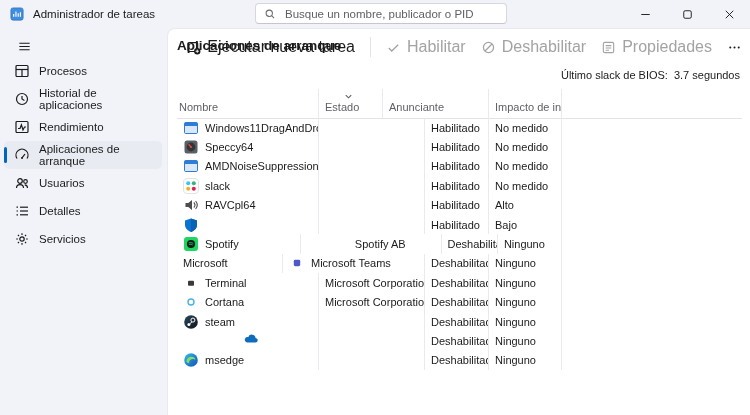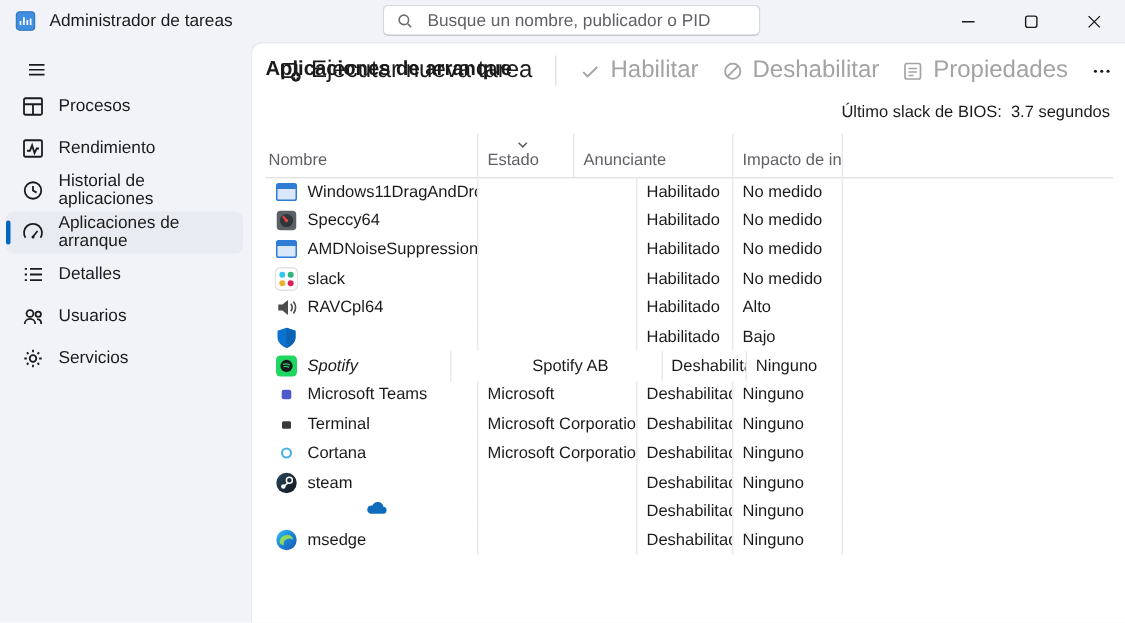--- a/index.html
+++ b/index.html
@@ -118,82 +118,82 @@
               <line x1="8" y1="6.5" x2="8" y2="13.5"></line>
             </g>
           </svg>
         </span>
         <span>Procesos</span>
       </div>
       <div class="nav-item">
         <span class="nav-icon">
           <svg viewBox="0 0 16 16">
             <g fill="none" stroke="#1b1b1b" stroke-width="1.2">
+              <circle cx="8" cy="8" r="5.5"></circle>
+              <polyline points="8,5 8,8 10.4,9.4"></polyline>
+            </g>
+          </svg>
+        </span>
+        <span>Historial de aplicaciones</span>
+      </div>
+      <div class="nav-item">
+        <span class="nav-icon">
+          <svg viewBox="0 0 16 16">
+            <g fill="none" stroke="#1b1b1b" stroke-width="1.2">
               <rect x="2" y="2.5" width="12" height="11" rx="1"></rect>
               <polyline points="4,9.5 6,9.5 7.4,5.8 9,11 10.5,8 12,8"></polyline>
             </g>
           </svg>
         </span>
         <span>Rendimiento</span>
       </div>
-      <div class="nav-item">
-        <span class="nav-icon">
-          <svg viewBox="0 0 16 16">
-            <g fill="none" stroke="#1b1b1b" stroke-width="1.2">
-              <circle cx="8" cy="8" r="5.5"></circle>
-              <polyline points="8,5 8,8 10.4,9.4"></polyline>
-            </g>
-          </svg>
-        </span>
-        <span>Historial de aplicaciones</span>
-      </div>
       <div class="nav-item selected">
         <span class="nav-icon">
           <svg viewBox="0 0 16 16">
             <g fill="none" stroke="#1b1b1b" stroke-width="1.2">
               <path d="M3 11.5a6 6 0 1 1 10 0"></path>
               <line x1="8" y1="10.8" x2="11" y2="7"></line>
             </g>
             <circle cx="8" cy="11" r="1" fill="#1b1b1b"></circle>
           </svg>
         </span>
         <span>Aplicaciones de arranque</span>
+      </div>
+      <div class="nav-item">
+        <span class="nav-icon">
+          <svg viewBox="0 0 16 16">
+            <g fill="none" stroke="#1b1b1b" stroke-width="1.2">
+              <circle cx="6" cy="6" r="2.3"></circle>
+              <path d="M2.5 13c0-2 1.6-3.4 3.5-3.4S9.5 11 9.5 13"></path>
+              <circle cx="11.5" cy="6.5" r="1.8"></circle>
+              <path d="M10.7 9.8c1.7.1 2.8 1.4 2.8 3.2"></path>
+            </g>
+          </svg>
+        </span>
+        <span>Usuarios</span>
       </div>
       <div class="nav-item">
         <span class="nav-icon">
           <svg viewBox="0 0 16 16">
             <g stroke="#1b1b1b" stroke-width="1.2">
               <line x1="6" y1="4.2" x2="14" y2="4.2"></line>
               <line x1="6" y1="8" x2="14" y2="8"></line>
               <line x1="6" y1="11.8" x2="14" y2="11.8"></line>
               <line x1="2.5" y1="4.2" x2="4" y2="4.2"></line>
               <line x1="2.5" y1="8" x2="4" y2="8"></line>
               <line x1="2.5" y1="11.8" x2="4" y2="11.8"></line>
             </g>
           </svg>
         </span>
         <span>Detalles</span>
       </div>
       <div class="nav-item">
         <span class="nav-icon">
           <svg viewBox="0 0 16 16">
             <g fill="none" stroke="#1b1b1b" stroke-width="1.2">
-              <circle cx="6" cy="6" r="2.3"></circle>
-              <path d="M2.5 13c0-2 1.6-3.4 3.5-3.4S9.5 11 9.5 13"></path>
-              <circle cx="11.5" cy="6.5" r="1.8"></circle>
-              <path d="M10.7 9.8c1.7.1 2.8 1.4 2.8 3.2"></path>
-            </g>
-          </svg>
-        </span>
-        <span>Usuarios</span>
-      </div>
-      <div class="nav-item">
-        <span class="nav-icon">
-          <svg viewBox="0 0 16 16">
-            <g fill="none" stroke="#1b1b1b" stroke-width="1.2">
               <circle cx="8" cy="8" r="2.2"></circle>
               <path d="M8 2.2v1.7M8 12.1v1.7M2.2 8h1.7M12.1 8h1.7M3.9 3.9L5 5M11 11l1.1 1.1M12.1 3.9L11 5M5 11l-1.1 1.1"></path>
             </g>
           </svg>
         </span>
         <span>Servicios</span>
       </div>
     </nav>
 
   <div class="card">
@@ -347,44 +347,44 @@
                   <path d="M8 1.5l6 2v4.2c0 3.6-2.6 6-6 7.3-3.4-1.3-6-3.7-6-7.3V3.5z" fill="#0b72d0"></path>
                   <path d="M8 1.5l6 2v4.2c0 3.6-2.6 6-6 7.3z" fill="#0a62b4"></path>
                 </svg>
               </span>
             </div>
             <div class="td" style="width: 106px;"></div>
             <div class="td" style="width: 64px;">Habilitado</div>
             <div class="td" style="width: 73px;">Bajo</div>
           </div>
           <div class="tr">
-            <div class="td name" style="width: 142px; font-style: italic;">
+            <div class="td name" style="width: 142px;">
               <span class="appicon">
                 <svg viewBox="0 0 16 16">
                   <rect x="1" y="1" width="14" height="14" rx="3" fill="#1ed760"></rect>
                   <circle cx="8" cy="8" r="4.1" fill="#16181c"></circle>
                   <path d="M5.7 6.9c1.7-.5 3.3-.3 4.6.5M6 8.5c1.3-.4 2.6-.2 3.7.4" stroke="#1ed760" stroke-width=".8" fill="none"></path>
                 </svg>
               </span>
               <span>Spotify</span>
             </div>
             <div class="td" style="width: 106px; margin-left: 48px;">Spotify AB</div>
             <div class="td" style="width: 64px;">Deshabilitado</div>
             <div class="td" style="width: 73px;">Ninguno</div>
           </div>
           <div class="tr">
+            <div class="td" style="width: 106px;">Microsoft</div>
             <div class="td name" style="width: 142px;">
               <span class="appicon">
                 <svg viewBox="0 0 16 16">
                   <rect x="4.8" y="4.8" width="6.4" height="6.4" rx="1.4" fill="#5059c9"></rect>
                 </svg>
               </span>
               <span>Microsoft Teams</span>
             </div>
-            <div class="td" style="width: 106px;">Microsoft</div>
             <div class="td" style="width: 64px;">Deshabilitado</div>
             <div class="td" style="width: 73px;">Ninguno</div>
           </div>
           <div class="tr">
             <div class="td name" style="width: 142px;">
               <span class="appicon">
                 <svg viewBox="0 0 16 16">
                   <rect x="5" y="5.8" width="6" height="5" rx="1" fill="#3a3a3a"></rect>
                 </svg>
               </span>

